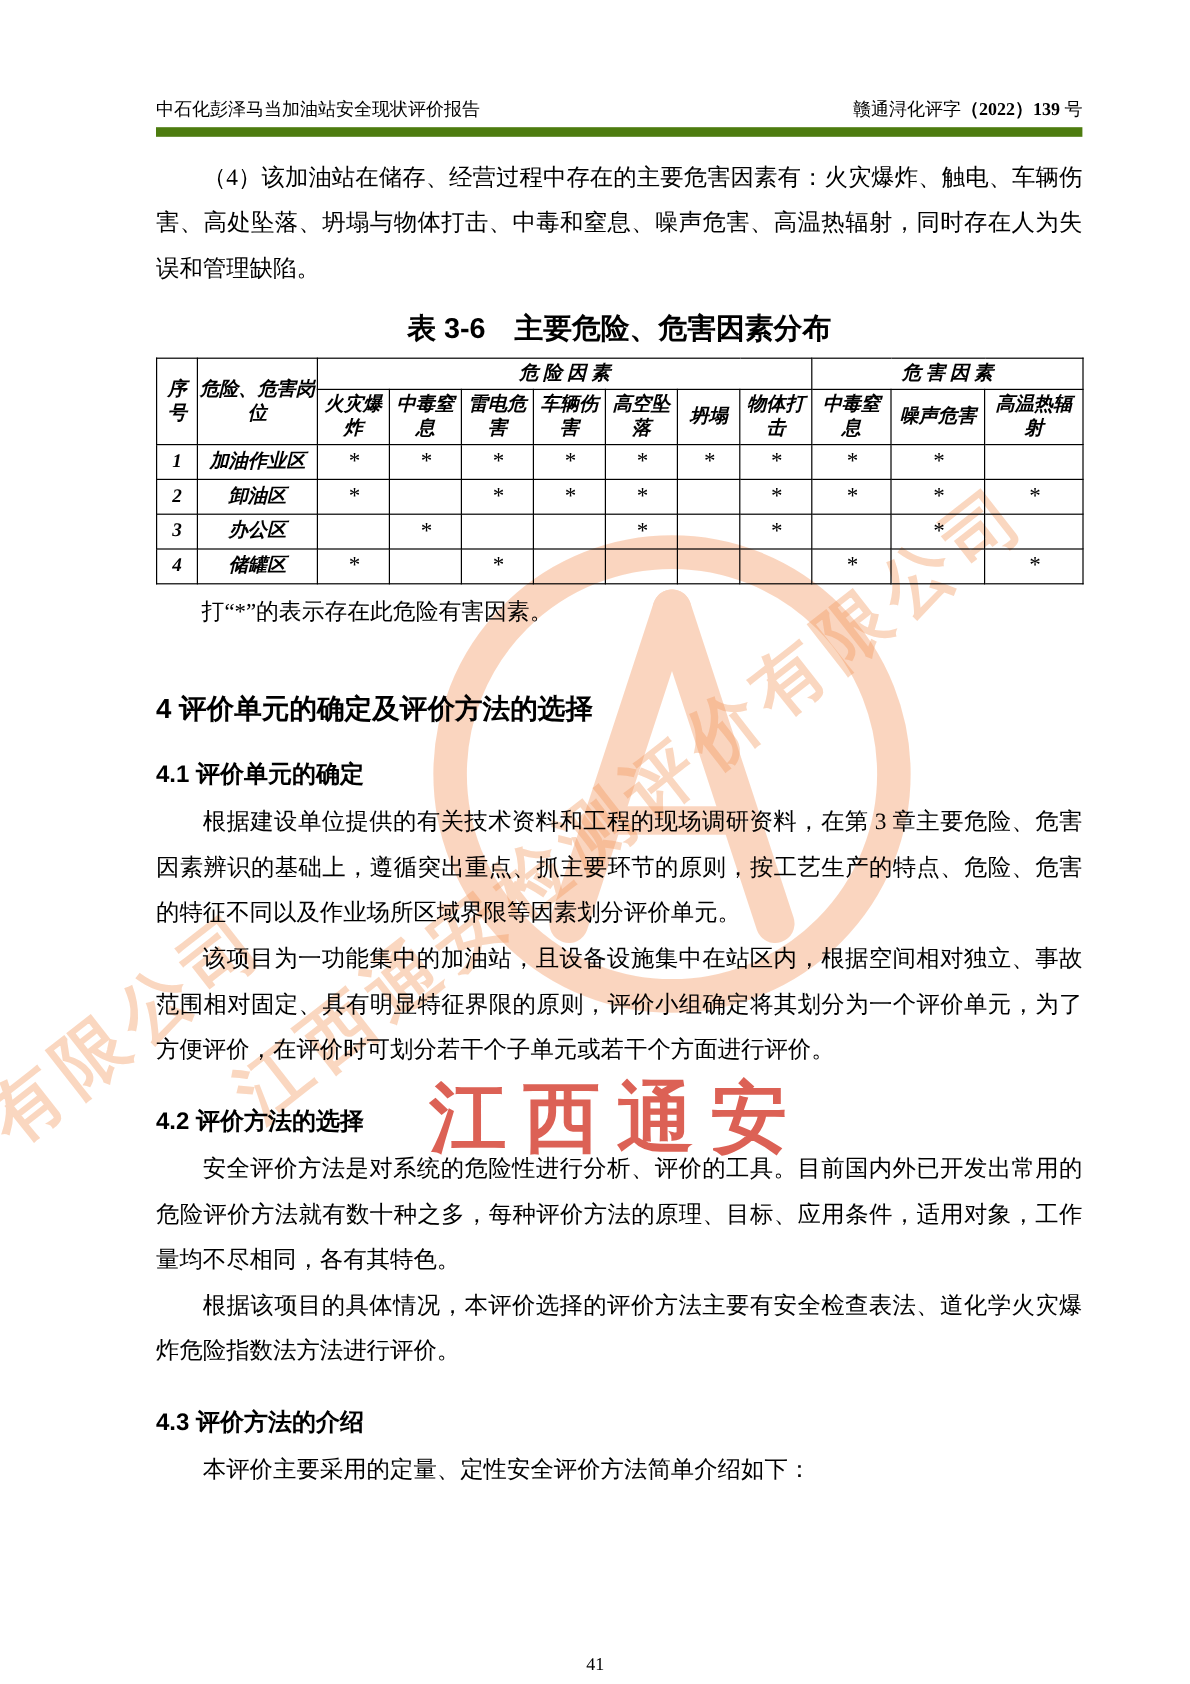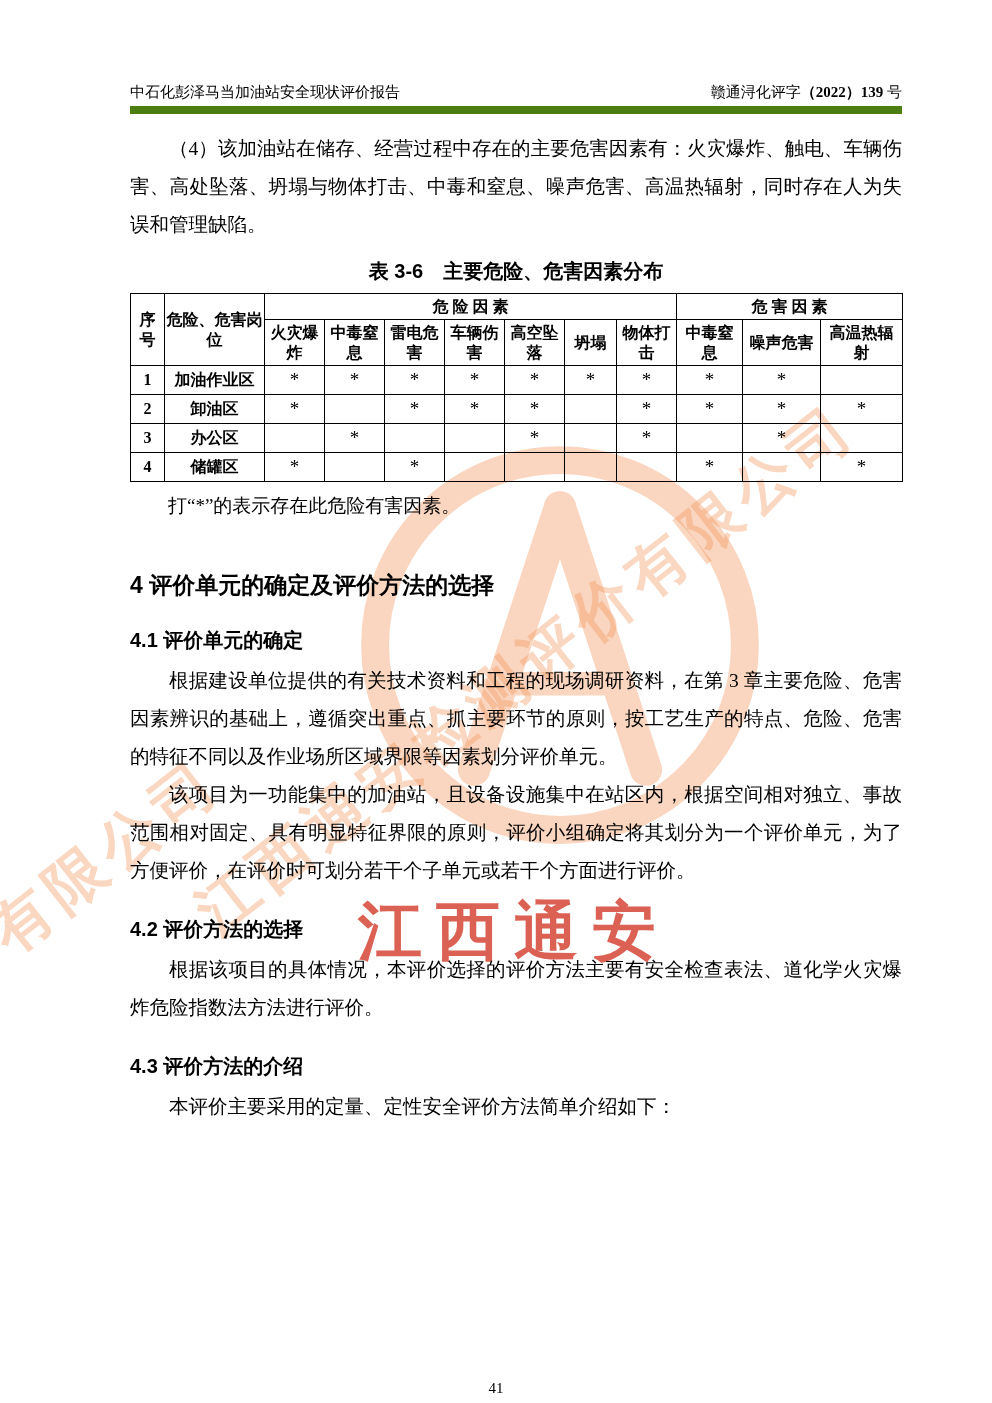--- a/index.html
+++ b/index.html
@@ -44,28 +44,29 @@
   .page-header .hdr-right b { font-weight: bold; }
 
   .page-body { margin: 16px 90px 0 130px; }
 
   .para {
     font-size: 19.5px; line-height: 38px;
     text-align: justify; text-indent: 2em; margin: 0;
   }
 
   .table-title {
-    text-align: center; font-weight: bold; font-size: 20px;
+    text-align: center; font-weight: bold; font-size: 24px;
     font-family: "Liberation Sans", "DejaVu Sans", sans-serif;
     margin: 14px 0 8px;
   }
 
   table.hazard-table {
     width: 100%; border-collapse: collapse; table-layout: fixed;
     font-size: 16px;
+    font-style: italic;
   }
   .hazard-table th, .hazard-table td {
     border: 1px solid #000; text-align: center; vertical-align: middle;
     padding: 2px 1px; background: transparent;
   }
   .hazard-table th { font-weight: bold; line-height: 20px; }
   .hazard-table thead tr:first-child th { height: 26px; }
   .hazard-table thead tr:last-child th { height: 46px; }
   .hazard-table td { height: 28px; line-height: 24px; }
   .hazard-table td.c-seq, .hazard-table td.c-area { font-weight: bold; }
@@ -214,20 +215,21 @@
 
     <p class="table-note">打“*”的表示存在此危险有害因素。</p>
 
     <h1 class="h-chapter">4 评价单元的确定及评价方法的选择</h1>
 
     <h2 class="h-section">4.1 评价单元的确定</h2>
     <p class="para">根据建设单位提供的有关技术资料和工程的现场调研资料，在第 3 章主要危险、危害因素辨识的基础上，遵循突出重点、抓主要环节的原则，按工艺生产的特点、危险、危害的特征不同以及作业场所区域界限等因素划分评价单元。</p>
     <p class="para">该项目为一功能集中的加油站，且设备设施集中在站区内，根据空间相对独立、事故范围相对固定、具有明显特征界限的原则，评价小组确定将其划分为一个评价单元，为了方便评价，在评价时可划分若干个子单元或若干个方面进行评价。</p>
 
     <h2 class="h-section">4.2 评价方法的选择</h2>
+    <p class="para">安全评价方法是对系统的危险性进行分析、评价的工具。目前国内外已开发出常用的危险评价方法就有数十种之多，每种评价方法的原理、目标、应用条件，适用对象，工作量均不尽相同，各有其特色。</p>
     <p class="para">根据该项目的具体情况，本评价选择的评价方法主要有安全检查表法、道化学火灾爆炸危险指数法方法进行评价。</p>
 
     <h2 class="h-section">4.3 评价方法的介绍</h2>
     <p class="para">本评价主要采用的定量、定性安全评价方法简单介绍如下：</p>
 
   </main>
 
   <div class="page-number">41</div>
 </div>
 

